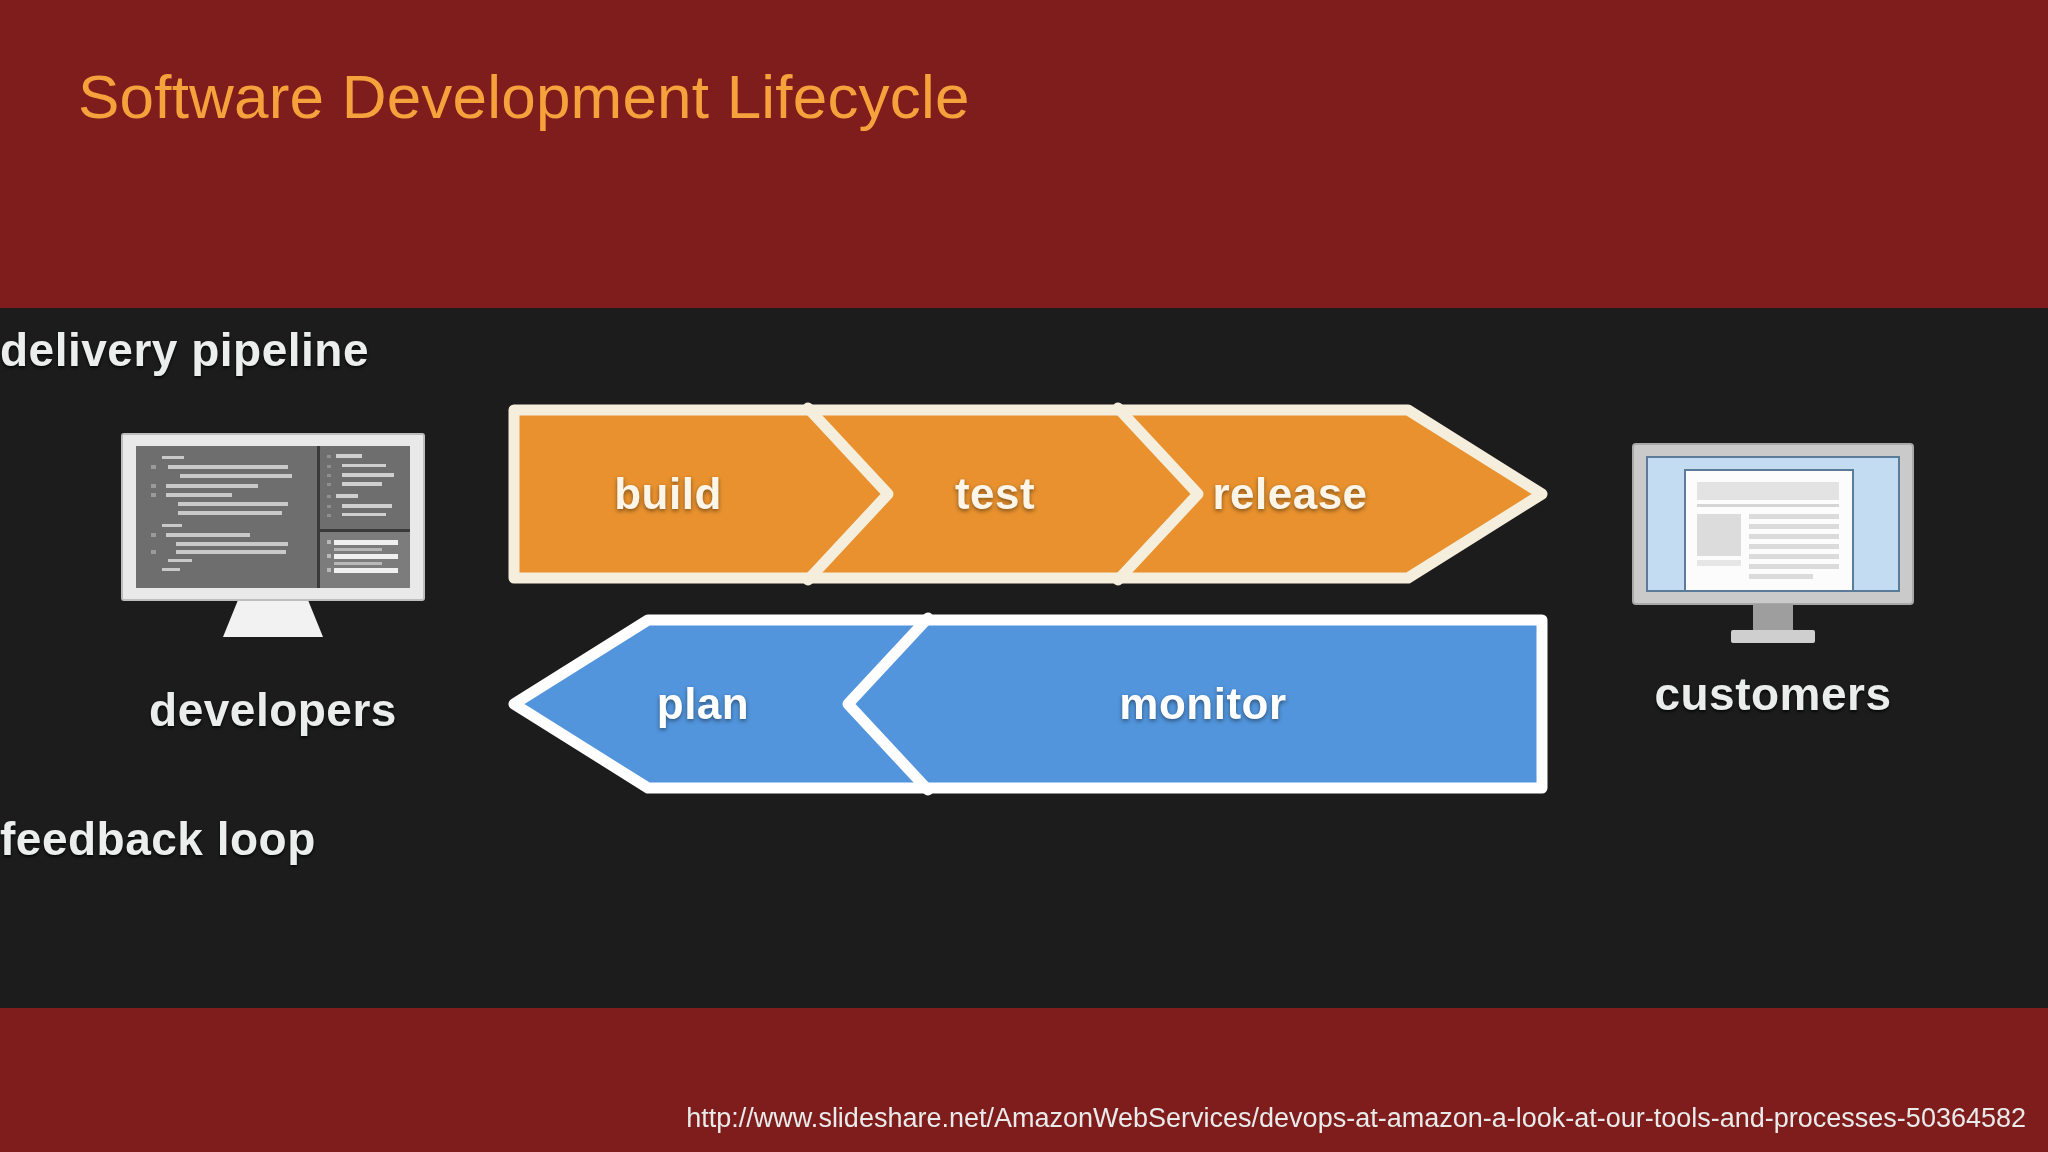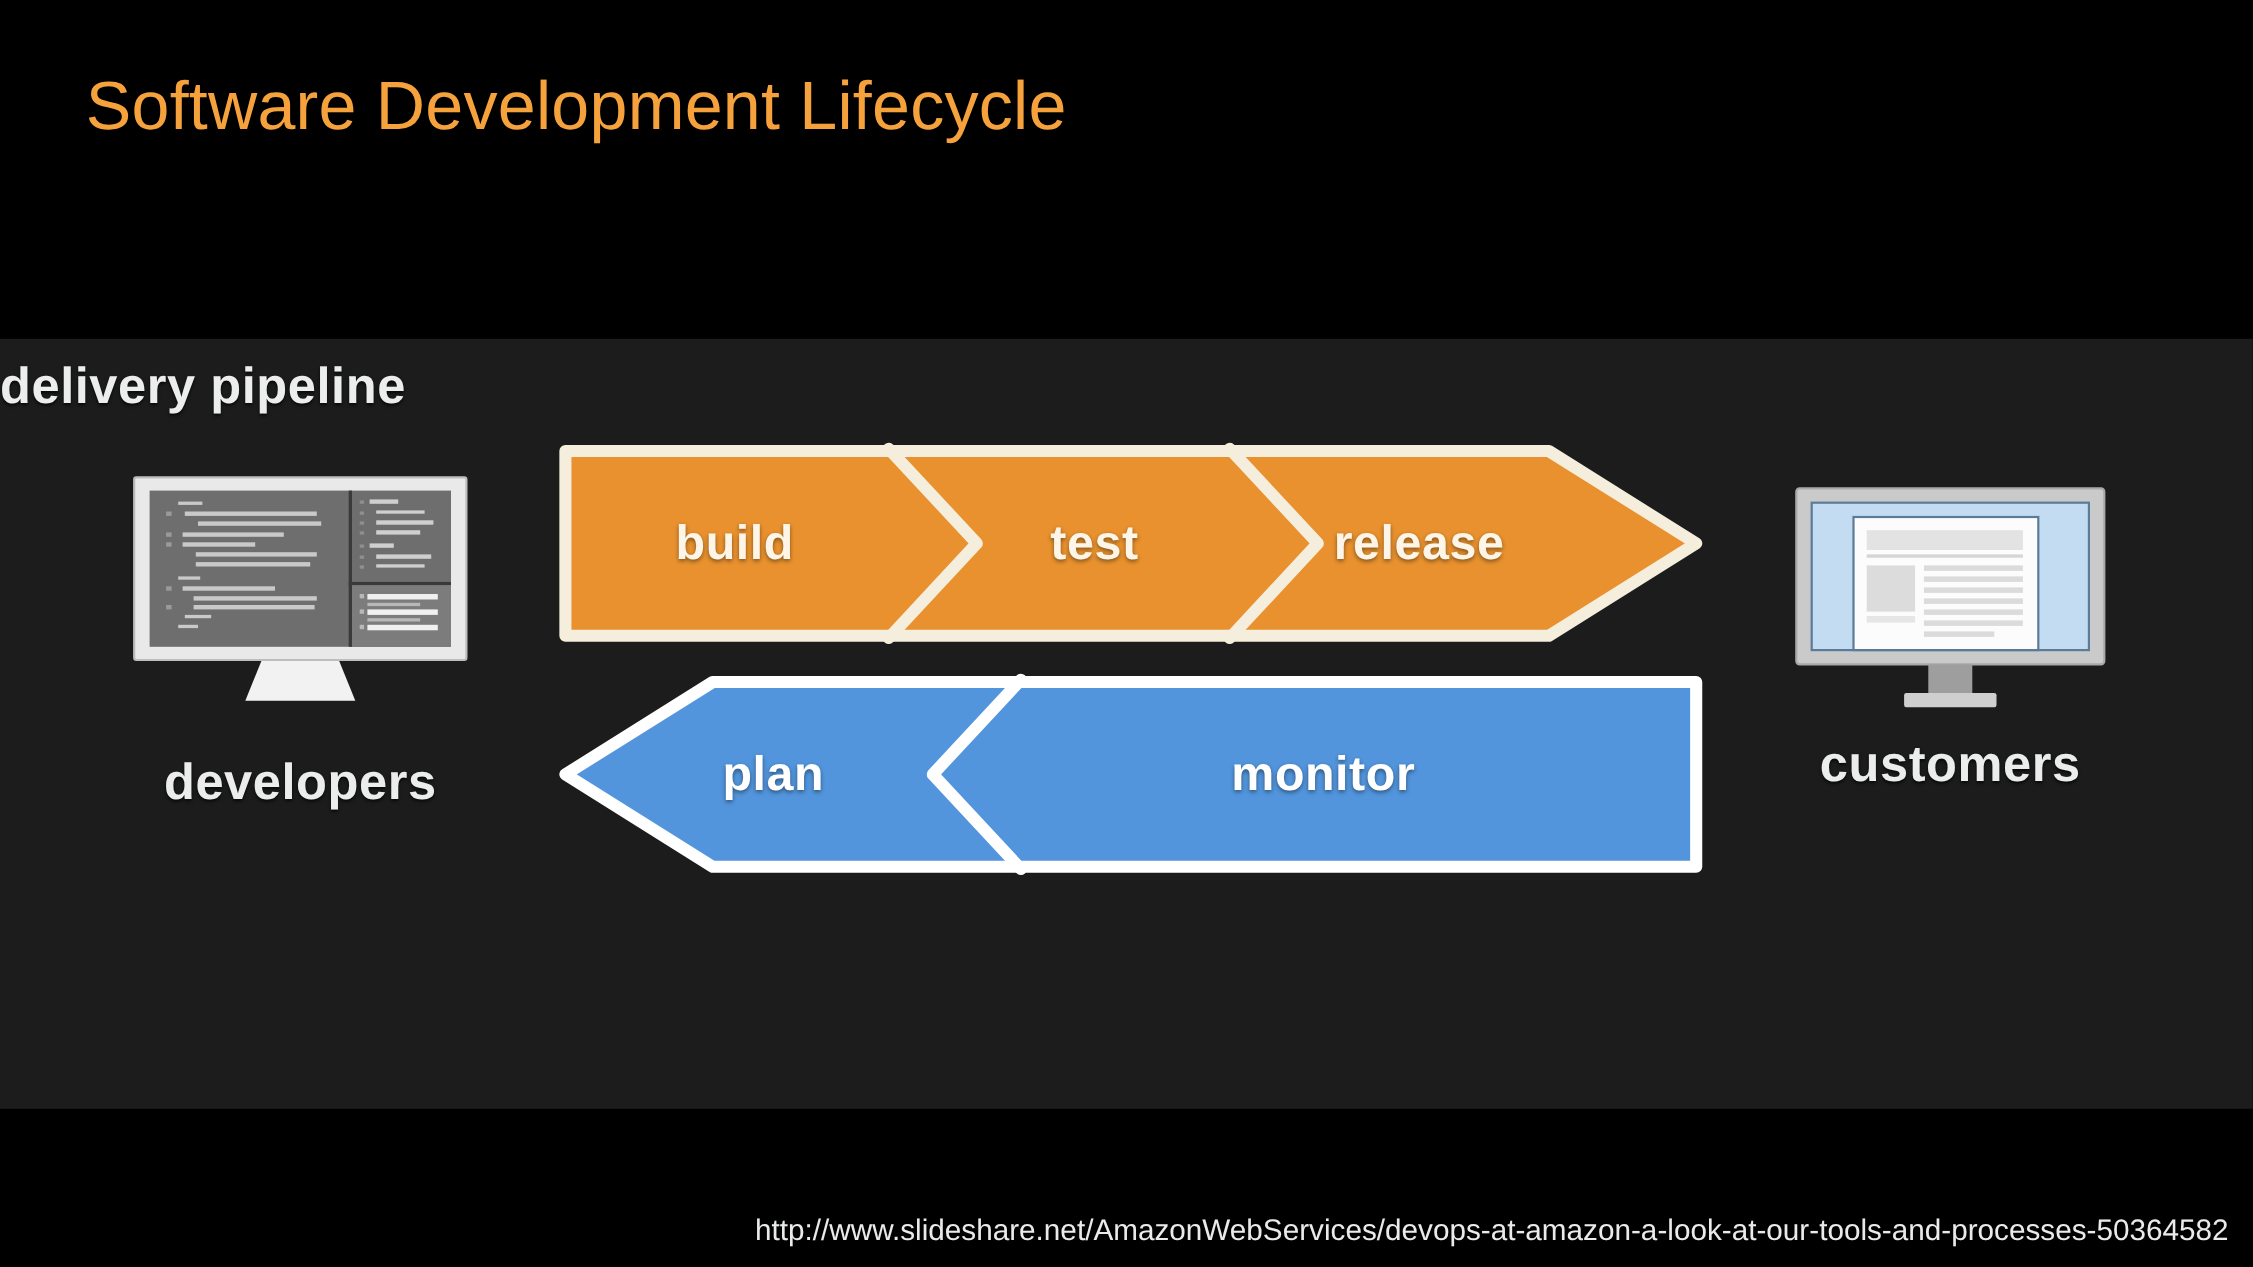--- a/index.html
+++ b/index.html
@@ -12,21 +12,21 @@
     height: 1152px;
     position: relative;
     overflow: hidden;
     font-family: "Liberation Sans", sans-serif;
   }
 
   
   #slide {
     position: absolute;
     inset: 0;
-    background: #000000;
+    background: #7f1d1d;
   }
   
   #image-band {
     position: absolute;
     left: 0;
     top: 308px;
     width: 2048px;
     height: 700px;
     background: #1c1c1c;
   }
@@ -163,20 +163,23 @@
     </svg>
 
     <div class="arrow-label blue" style="left:30px;  width:330px;">
       <span>plan</span>
     </div>
     <div class="arrow-label blue" style="left:420px; width:550px;">
       <span>monitor</span>
     </div>
   </div>
 
+  <div class="band-caption" id="feedback-loop-label">
+    <span>feedback loop</span>
+  </div>
 
   <div class="monitor-figure" id="developers-figure">
     <svg class="monitor-svg" width="310" height="215" viewBox="0 0 310 215">
 
       <path d="M120 168 L190 168 L205 205 L105 205 Z" fill="#f2f2f2"></path>
 
       <rect x="4" y="2" width="302" height="166" rx="2" fill="#e9e9e9" stroke="#bdbdbd" stroke-width="2"></rect>
 
       <rect x="18" y="14" width="274" height="142" fill="#6e6e6e"></rect>
 

